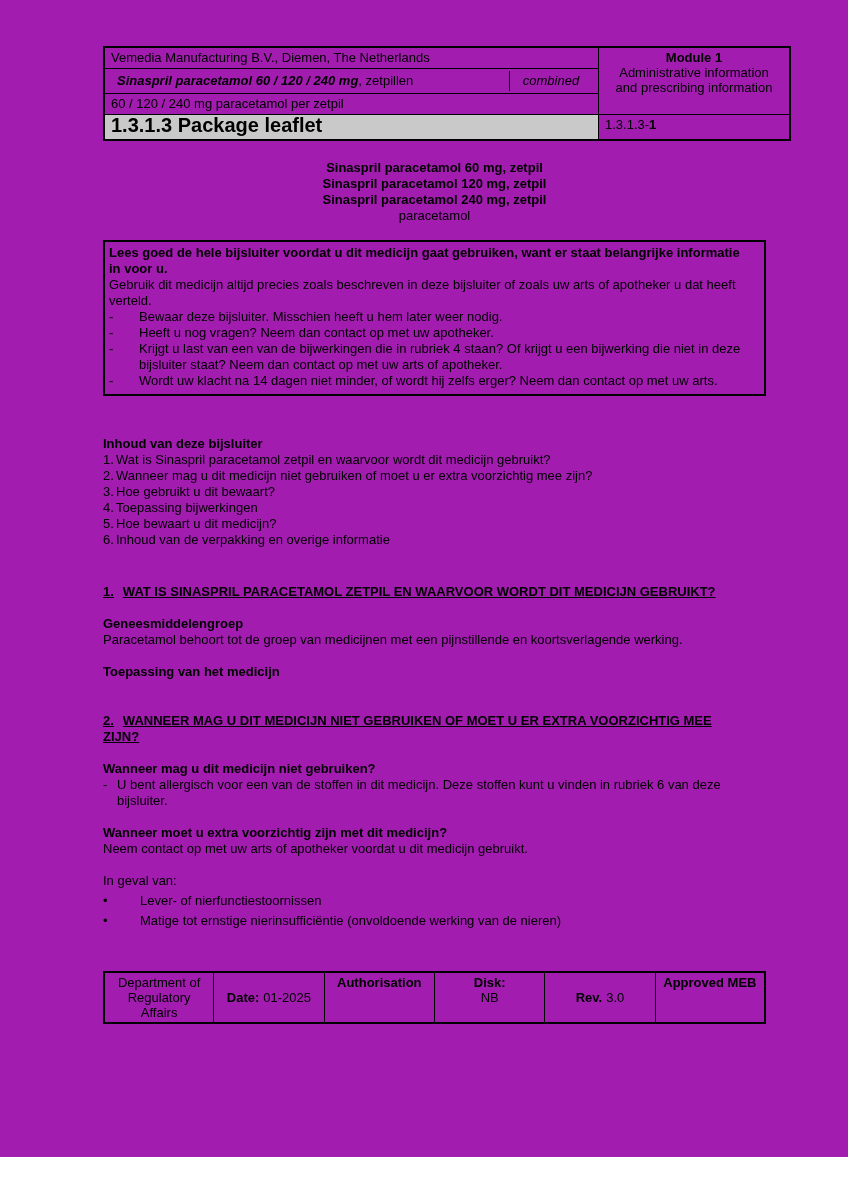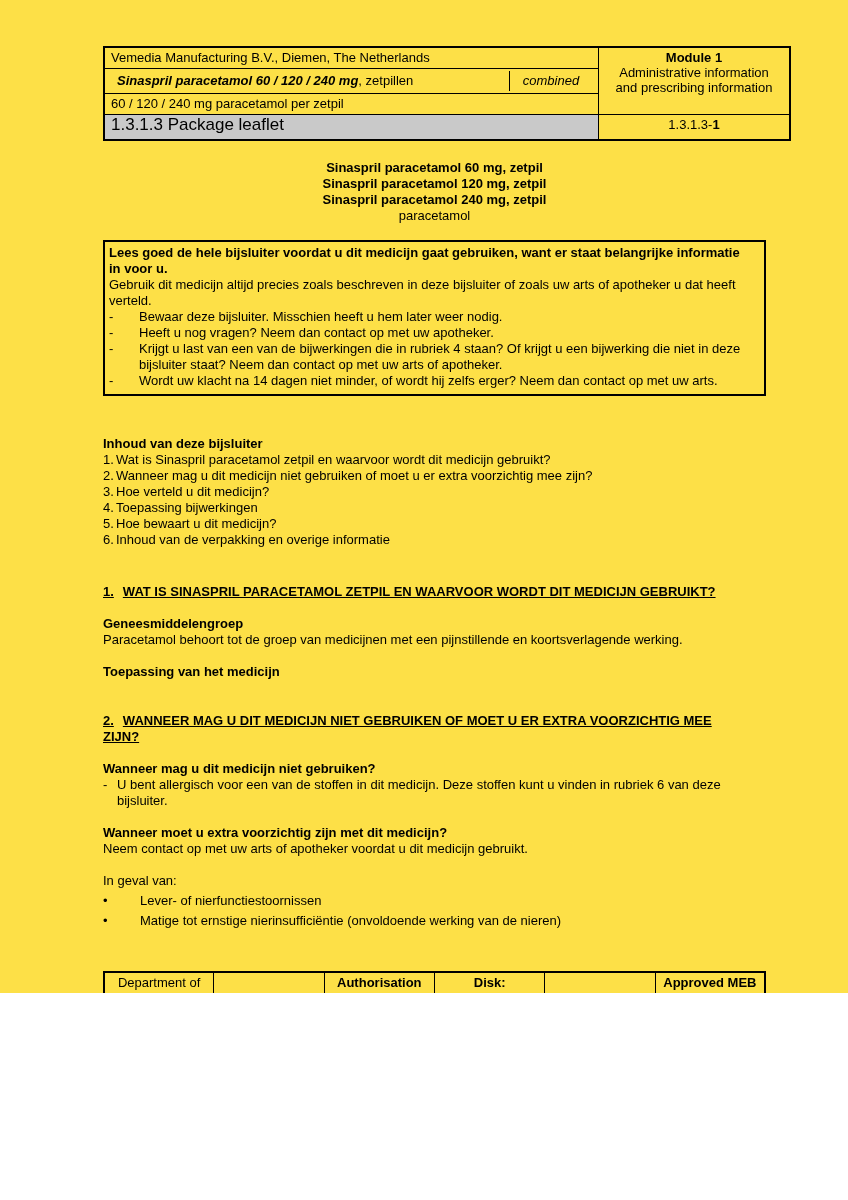--- a/index.html
+++ b/index.html
@@ -1,20 +1,20 @@
 <!DOCTYPE html>
 <html><head>
 <meta charset="utf-8">
 <style>
   html, body { margin: 0; padding: 0; background: #ffffff; }
   .page {
     position: relative;
     width: 848px;
-    height: 993px;
-    background: #fde047;
+    height: 1157px;
+    background: #a21caf;
     font-family: "Liberation Sans", "DejaVu Sans", sans-serif;
     font-size: 13px;
     line-height: 16px;
     color: #000000;
     overflow: hidden;
   }
   .content { margin-left: 103px; width: 663px; }
   .b { font-weight: bold; }
   .bi { font-weight: bold; font-style: italic; }
 
@@ -30,24 +30,24 @@
   td.h-left { width: 481px; }
   td.h-module { width: 178px; text-align: center; vertical-align: middle; line-height: 15px; padding: 3px 2px; }
   td.p0 { padding: 0; }
   .product-row { display: flex; align-items: stretch; }
   .product-cell { flex: 1 1 auto; padding: 2px 6px; }
   .combined-cell {
     flex: 0 0 70px; border-left: 1px solid #000; padding: 2px 6px;
     text-align: center; font-style: italic;
   }
   td.h-gray {
-    background: #c9c9c9; font-weight: normal; font-size: 17px;
+    background: #c9c9c9; font-weight: bold; font-size: 20px;
     padding: 4px 6px; vertical-align: middle; height: 20px;
   }
-  td.h-pageref { text-align: center; vertical-align: middle; }
+  td.h-pageref { text-align: left; vertical-align: middle; }
 
   
   .doc-title { margin-top: 41px; text-align: center; font-weight: bold; }
   .products  { margin-top: 19px; text-align: center; font-weight: bold; }
   .ingredient { text-align: center; }
 
   
   .warning-box {
     margin-top: 16px;
     border: 2px solid #000;
@@ -160,21 +160,21 @@
       <div class="li m13">
         <span class="marker">1.</span>
         <span class="t">Wat is Sinaspril paracetamol zetpil en waarvoor wordt dit medicijn gebruikt?</span>
       </div>
       <div class="li m13">
         <span class="marker">2.</span>
         <span class="t">Wanneer mag u dit medicijn niet gebruiken of moet u er extra voorzichtig mee zijn?</span>
       </div>
       <div class="li m13">
         <span class="marker">3.</span>
-        <span class="t">Hoe verteld u dit medicijn?</span>
+        <span class="t">Hoe gebruikt u dit bewaart?</span>
       </div>
       <div class="li m13">
         <span class="marker">4.</span>
         <span class="t">Toepassing bijwerkingen</span>
       </div>
       <div class="li m13">
         <span class="marker">5.</span>
         <span class="t">Hoe bewaart u dit medicijn?</span>
       </div>
       <div class="li m13">

